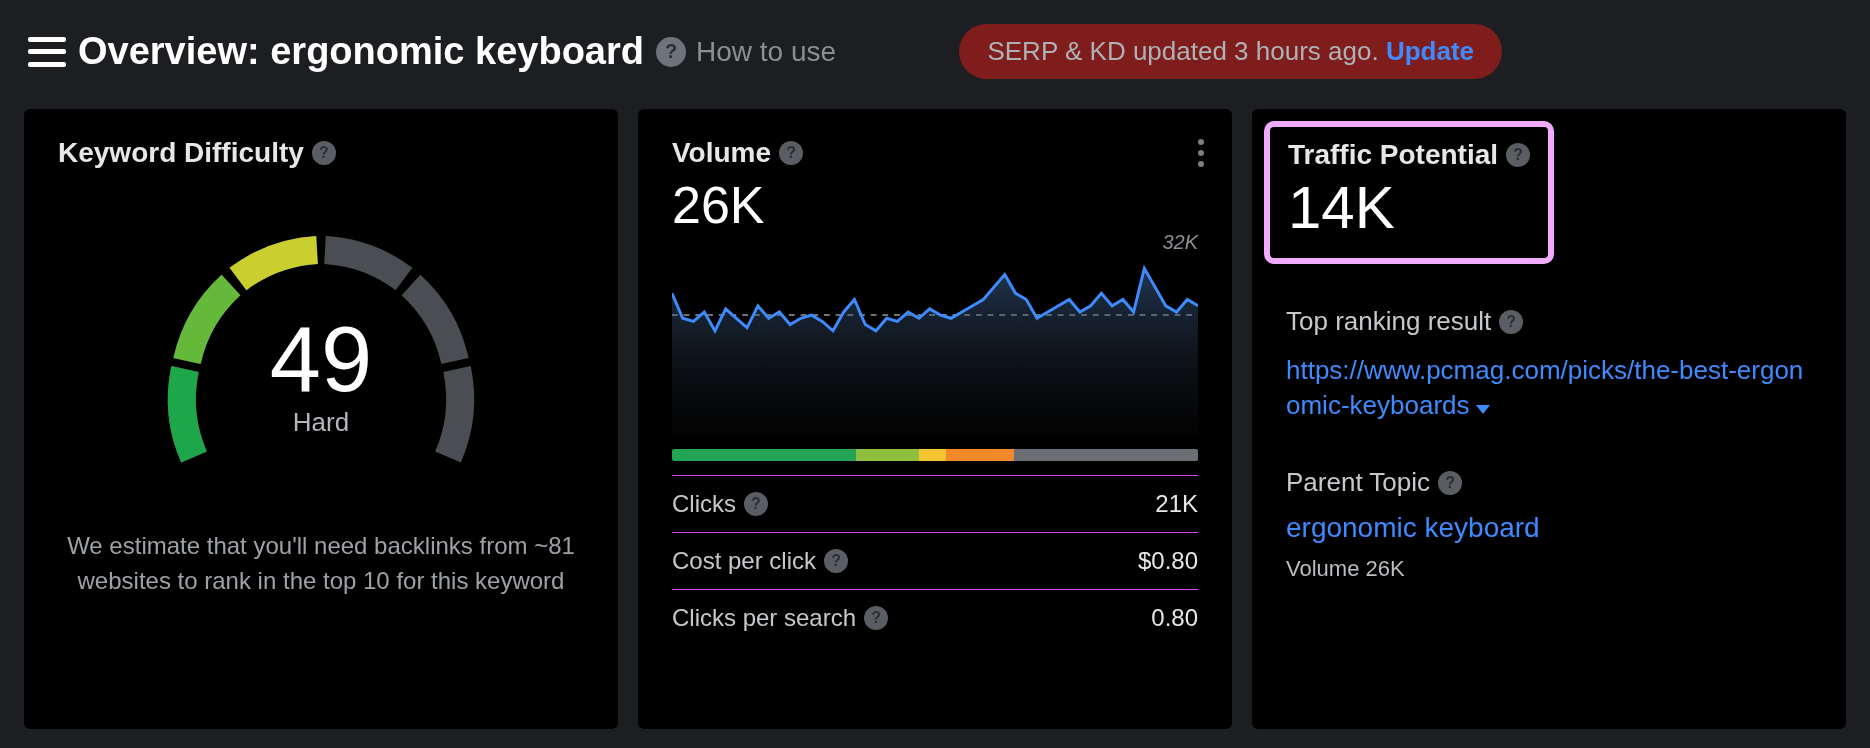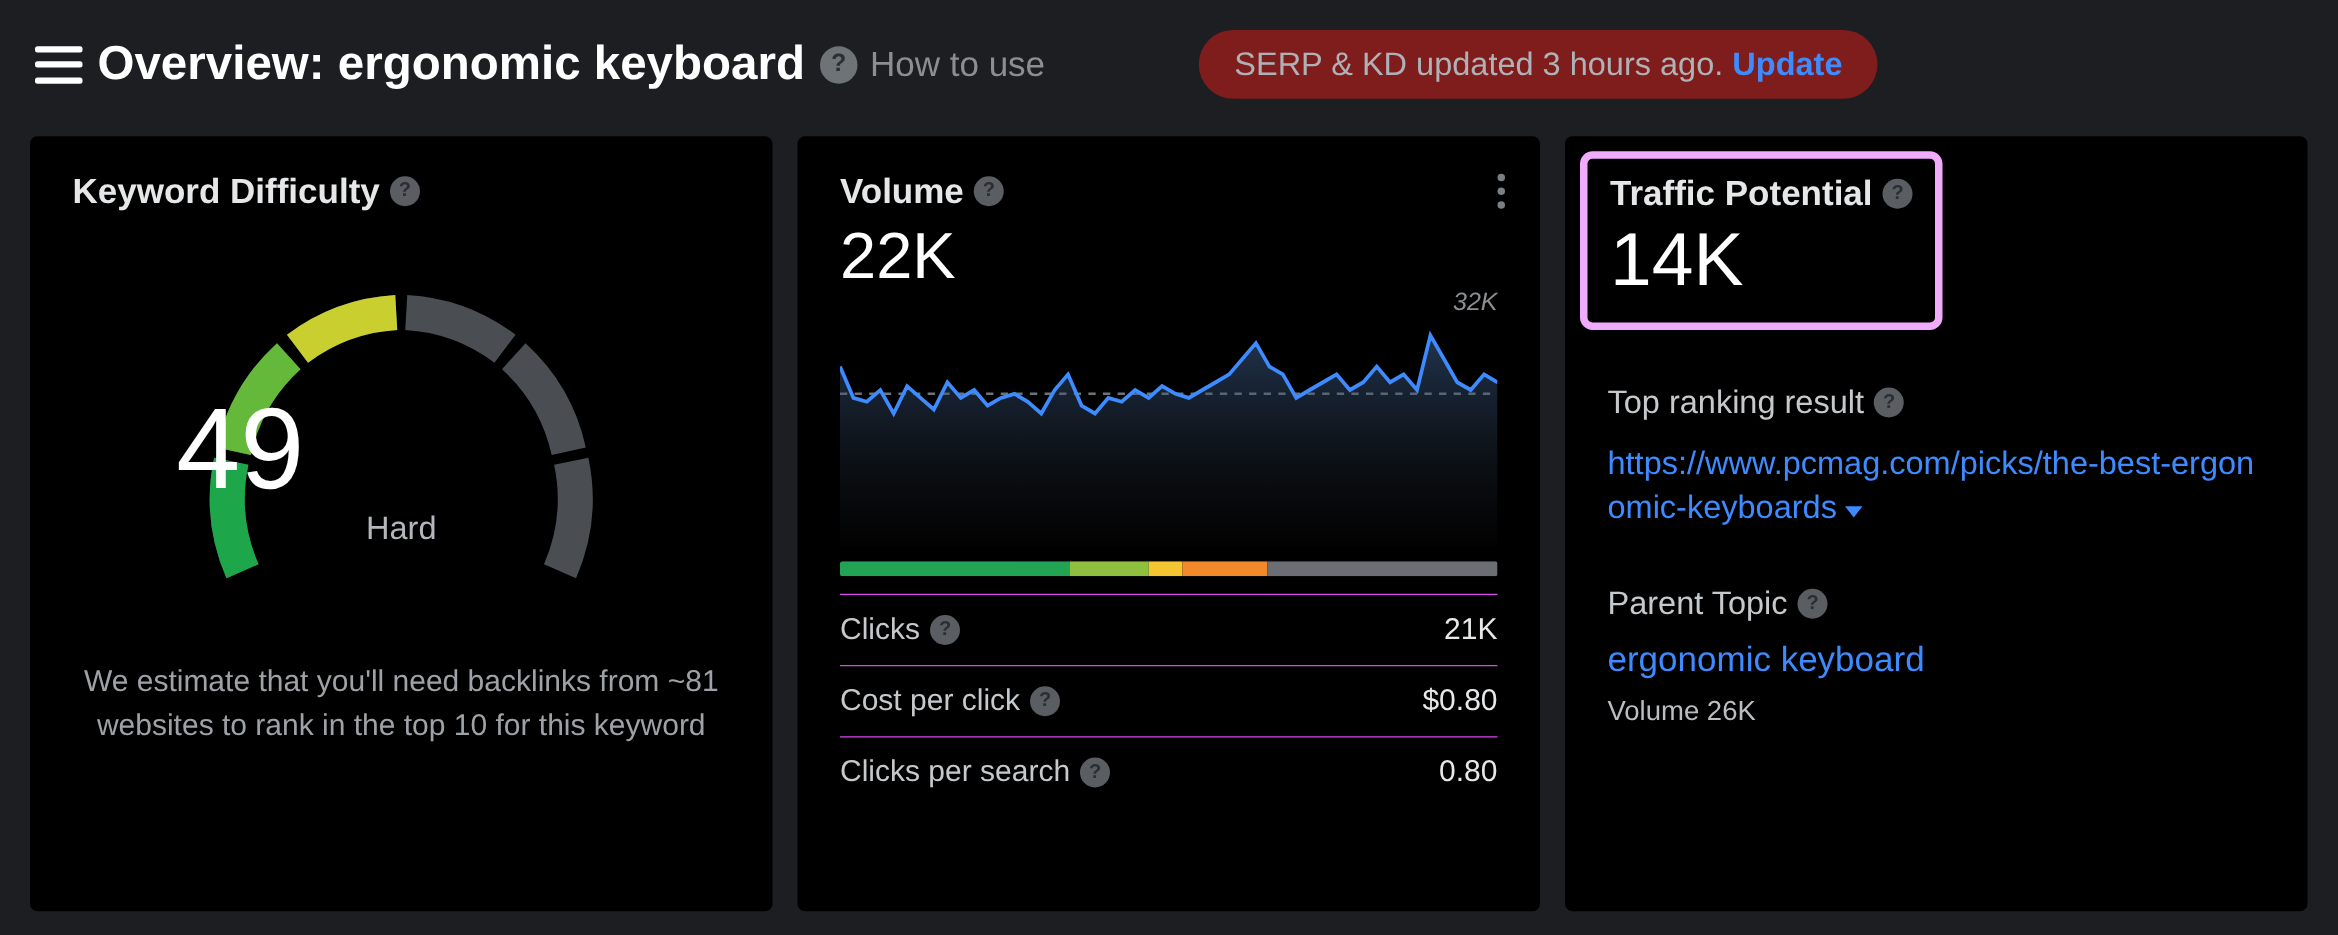--- a/index.html
+++ b/index.html
@@ -84,21 +84,21 @@
 
   
   .gauge-wrap {
     position: relative;
     width: 360px; height: 280px;
     margin: 40px auto 0 auto;
   }
   .gauge-svg { width: 100%; height: 100%; }
   .kd-number {
     position: absolute; top: 98px; left: 0; right: 0;
-    text-align: left;
+    text-align: center;
     font-size: 92px; font-weight: 400; color: #fff;
   }
   .kd-label {
     position: absolute; top: 198px; left: 0; right: 0;
     text-align: center;
     font-size: 26px; color: #b3b6ba;
   }
   .kd-desc {
     margin-top: 40px;
     font-size: 24px;
@@ -235,21 +235,21 @@
   <div class="card card-vol">
     <div class="more-icon">
       <span></span>
         <span></span>
         <span></span>
     </div>
     <div class="card-title-row">
       <span class="card-title">Volume</span>
       <span class="help-circle-sm">?</span>
     </div>
-    <div class="vol-big">22K</div>
+    <div class="vol-big">26K</div>
 
     <div class="trend-wrap">
       <div class="trend-peak">32K</div>
       <svg class="trend-svg" viewBox="0 0 540 200" preserveAspectRatio="none">
         <defs>
           <linearGradient id="areaGrad" x1="0" y1="0" x2="0" y2="1">
             <stop offset="0%" stop-color="#3b5f8f" stop-opacity="0.55"></stop>
             <stop offset="100%" stop-color="#2a2d31" stop-opacity="0.05"></stop>
           </linearGradient>
         </defs>

